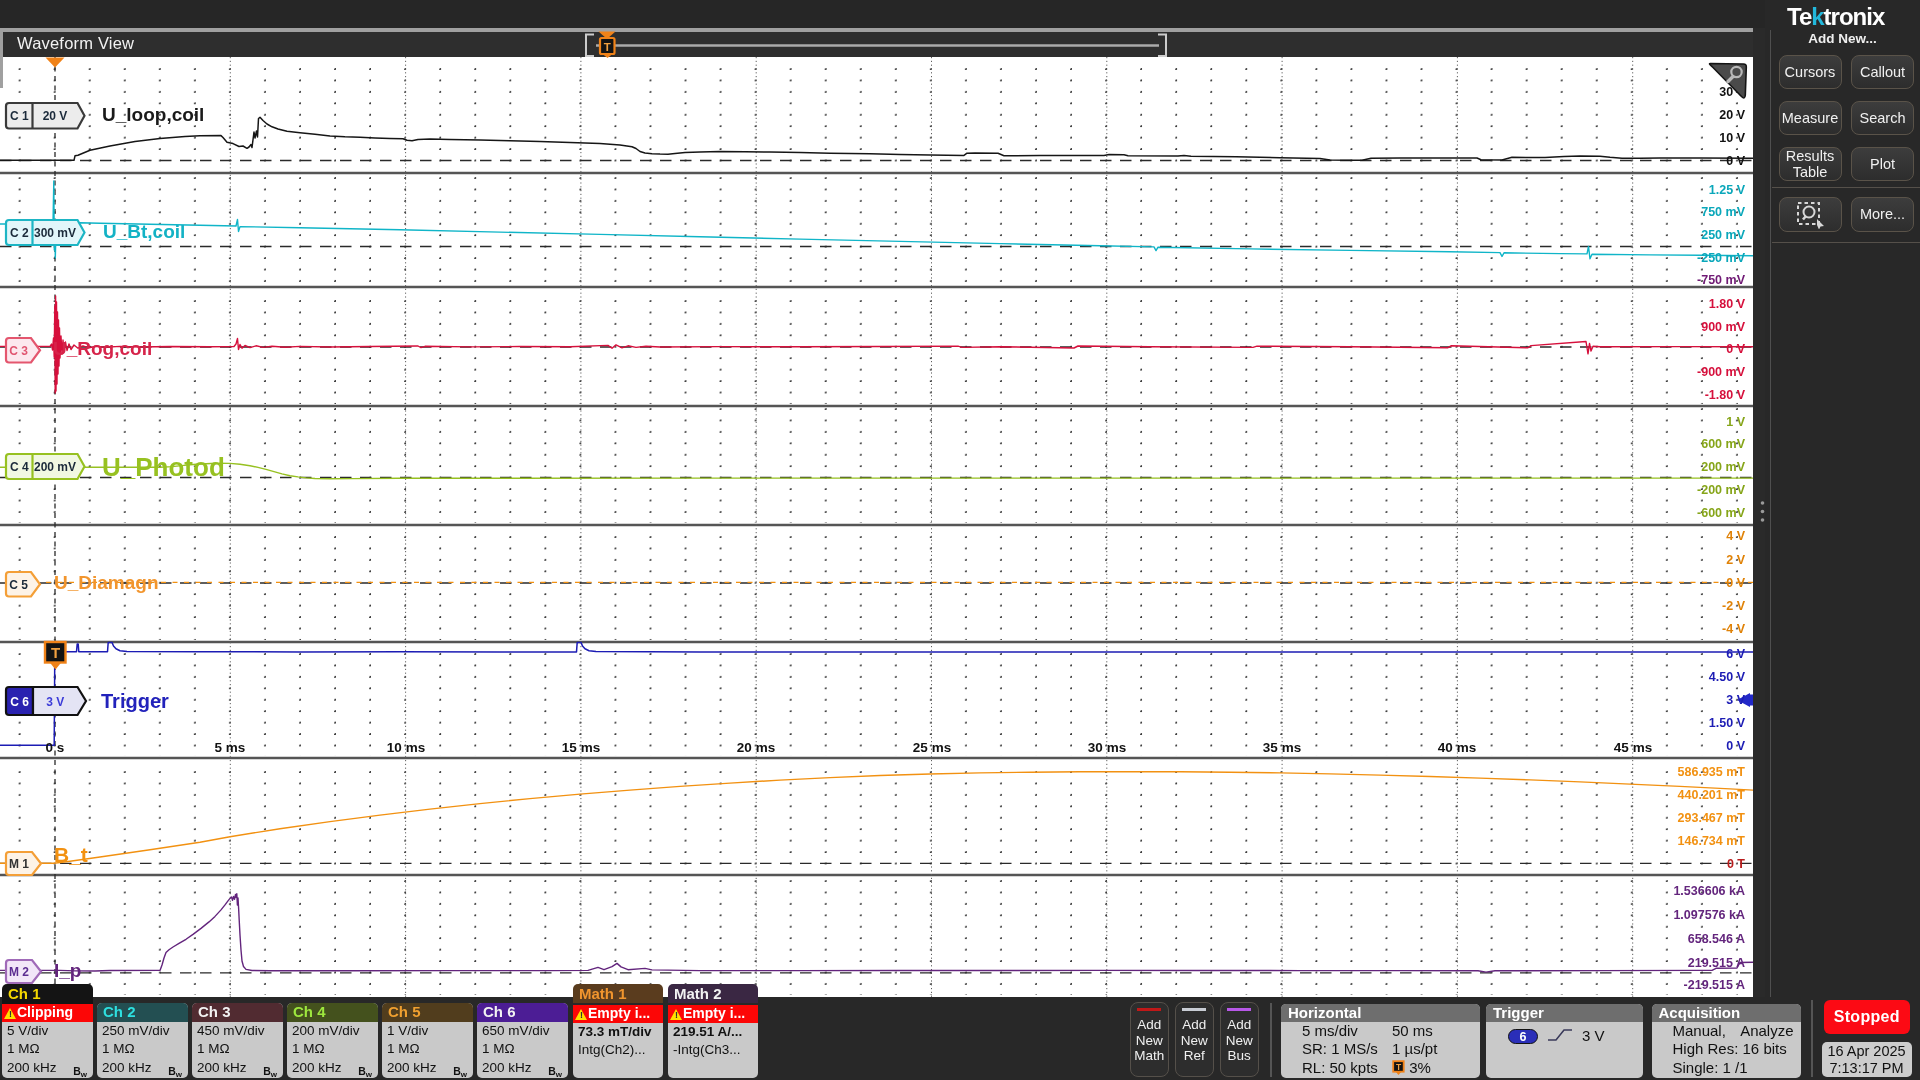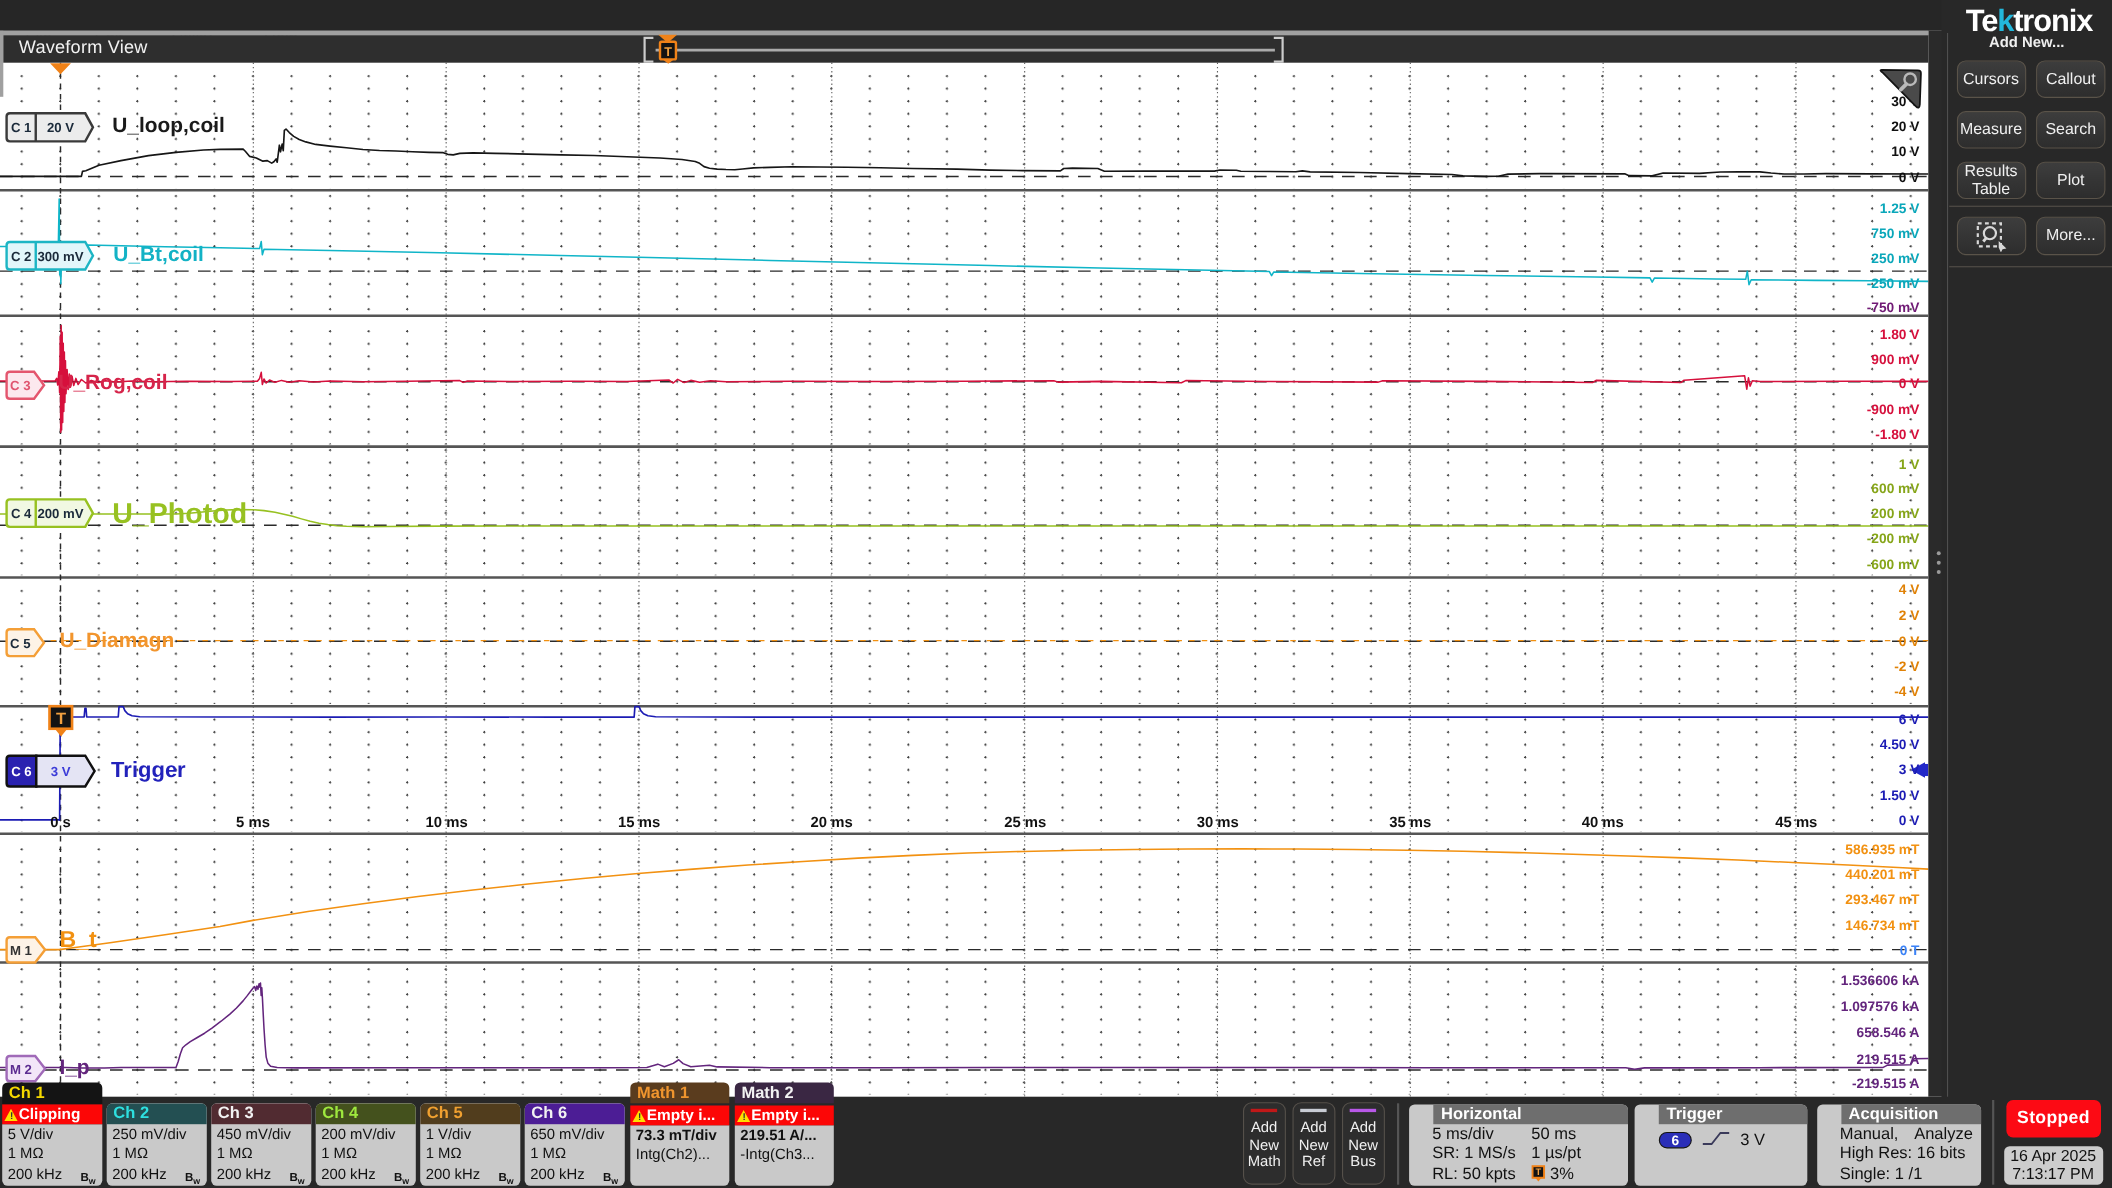--- a/index.html
+++ b/index.html
@@ -23,30 +23,30 @@
 
 .chb{position:absolute;top:1003px;width:91px;height:74.5px;border-radius:5px;background:#c9c9c9;overflow:hidden;z-index:7;}
 .chh{height:18.5px;font-size:15px;font-weight:700;padding:0 0 0 6px;line-height:18px;}
 .chrow{font-size:13.5px;color:#111;padding-left:5px;line-height:18.5px;position:relative;}
 .tab{position:absolute;z-index:7;font-size:15px;font-weight:700;border-radius:5px 5px 0 0;padding-left:6px;line-height:19px;}
 .redrow{position:absolute;z-index:8;background:#fc0606;color:#fff;font-weight:700;font-size:14px;height:18px;line-height:17px;white-space:nowrap;overflow:hidden;}
 .warn{display:inline-block;width:0;height:0;border-left:6.5px solid transparent;border-right:6.5px solid transparent;border-bottom:11.5px solid #ffe000;margin:2px 1px 0 2px;vertical-align:-2px;}
 .addnew{position:absolute;top:1002px;width:38.5px;height:75px;background:#2d2d2d;border:1px solid #55504a;border-radius:8px;color:#f0f0f0;font-size:13.5px;text-align:center;line-height:15.5px;padding-top:14px;z-index:7;}
 .addnew i{position:absolute;top:5px;left:6px;width:24px;height:2.5px;font-style:normal;}
 .panel{position:absolute;top:1003.5px;height:74px;border-radius:5px;overflow:hidden;background:#c9c9c9;z-index:7;}
-.phead{height:18px;background:#6e6e6e;color:#fff;font-size:15px;font-weight:700;padding-left:7px;line-height:17.5px;margin-left:22px;}
+.phead{height:18px;background:#6e6e6e;color:#fff;font-size:15px;font-weight:700;padding-left:7px;line-height:17.5px;}
 .prow{position:relative;font-size:15px;color:#111;padding-left:21px;line-height:18.6px;}
 </style></head><body>
 <div class="abs" id="menubar">
 <span class="mitem" style="left:23px">File</span>
 <span class="mitem" style="left:86px">Edit</span>
 <span class="mitem" style="left:156px">Utility</span>
 <span class="mitem" style="left:240px">Help</span>
 </div>
-<div class="abs" style="left:1787px;top:3px;width:130px;font-size:28px;font-weight:700;color:#fff;letter-spacing:-1px;z-index:9;">Te<span style="color:#22b8dc">k</span>tronix</div>
+<div class="abs" style="left:1787px;top:3px;width:130px;font-size:24px;font-weight:700;color:#fff;letter-spacing:-1px;z-index:9;">Te<span style="color:#22b8dc">k</span>tronix</div>
 <div class="abs" id="hairline"></div>
 <div class="abs" style="left:0;top:28px;width:3px;height:60px;background:#a0a0a0;z-index:6;"></div>
 <div class="abs" id="titlebar">
     <span>Waveform View</span>
   </div>
 <div class="abs" id="rgutter"></div>
 <div class="abs" id="bottombar"></div>
 <svg class="abs" style="left:0;top:0;z-index:7" width="1200" height="60" viewBox="0 0 1200 60">
 <path d="M594,34.5 h-8 v21.5 h8" stroke="#cccccc" stroke-width="2" fill="none"></path>
 <path d="M1158,34.5 h8 v21.5 h-8" stroke="#cccccc" stroke-width="2" fill="none"></path>
@@ -150,21 +150,21 @@
 <div class="vlabel" style="left:1665px;top:629px;color:#e08207">-4 V</div>
 <div class="vlabel" style="left:1665px;top:654px;color:#1c1cb4">6 V</div>
 <div class="vlabel" style="left:1665px;top:677px;color:#1c1cb4">4.50 V</div>
 <div class="vlabel" style="left:1665px;top:700px;color:#1c1cb4">3 V</div>
 <div class="vlabel" style="left:1665px;top:723px;color:#1c1cb4">1.50 V</div>
 <div class="vlabel" style="left:1665px;top:745.5px;color:#1c1cb4">0 V</div>
 <div class="vlabel" style="left:1665px;top:772px;color:#f29111">586.935 mT</div>
 <div class="vlabel" style="left:1665px;top:795px;color:#f29111">440.201 mT</div>
 <div class="vlabel" style="left:1665px;top:818px;color:#f29111">293.467 mT</div>
 <div class="vlabel" style="left:1665px;top:841px;color:#f29111">146.734 mT</div>
-<div class="vlabel" style="left:1665px;top:863.5px;color:#3b82f6">0 T</div>
+<div class="vlabel" style="left:1665px;top:863.5px;color:#b91c1c">0 T</div>
 <div class="vlabel" style="left:1665px;top:891px;color:#63257d">1.536606 kA</div>
 <div class="vlabel" style="left:1665px;top:915px;color:#63257d">1.097576 kA</div>
 <div class="vlabel" style="left:1665px;top:938.5px;color:#63257d">658.546 A</div>
 <div class="vlabel" style="left:1665px;top:962.5px;color:#63257d">219.515 A</div>
 <div class="vlabel" style="left:1665px;top:984.5px;color:#63257d">-219.515 A</div>
 <svg class="abs" style="left:1700px;top:57px;z-index:4" width="53" height="50" viewBox="0 0 53 50">
 <path d="M10.5,6.5 L43.5,7 Q46.5,7 46.3,10 L45.3,38 Q45,43 41.5,39.5 L12,9.5 Q8,6.5 10.5,6.5 Z" fill="#4a4a4a" stroke="#141414" stroke-width="1.6"></path>
 <circle cx="36.5" cy="15" r="5.2" fill="none" stroke="#b9b9b9" stroke-width="2.2"></circle>
 <line x1="33" y1="19.5" x2="28" y2="24.5" stroke="#b9b9b9" stroke-width="3.4" stroke-linecap="round"></line>
 </svg>

